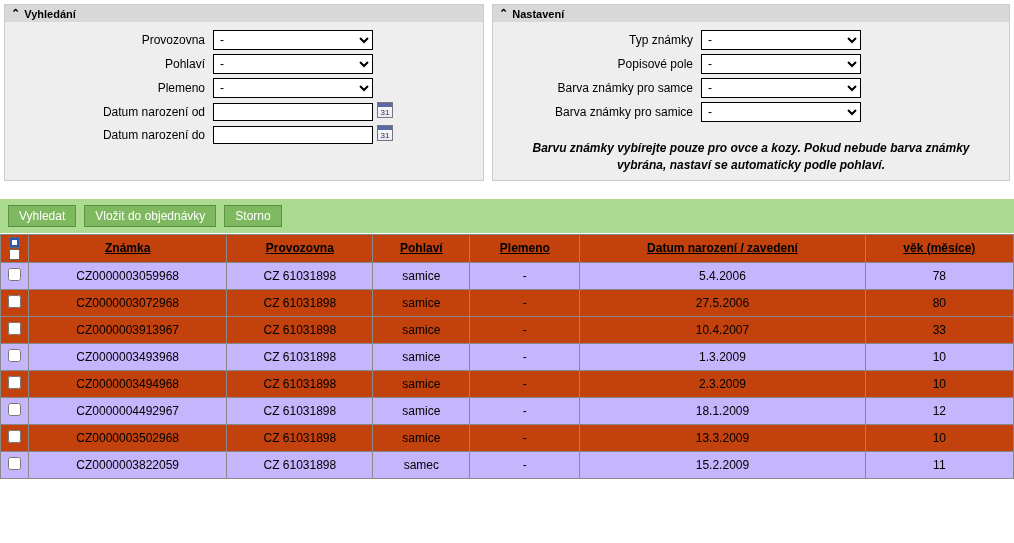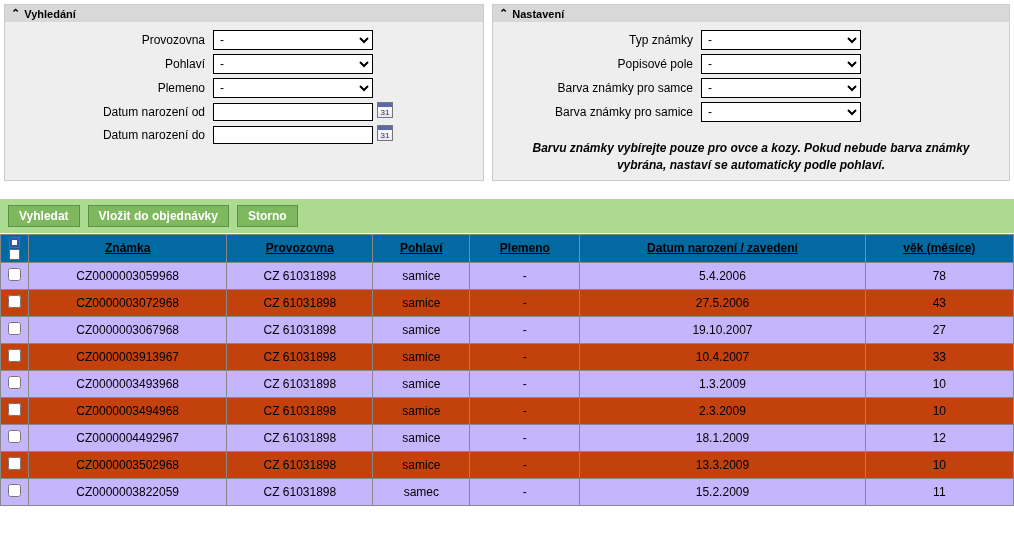--- a/index.html
+++ b/index.html
@@ -17,24 +17,24 @@
     .form-control {flex: 0 0 160px;}
     select, input[type="text"] {width: 100%; border: 1px solid #000; font-size: 12px; padding: 1px 2px; background: #fff;}
     .cal-btn {margin-left: 4px; cursor: pointer;}
     .cal-icon {display:inline-block; width:16px; height:16px; border:1px solid #777; background: linear-gradient(#fff,#e8e8f8); position:relative;}
     .cal-icon::before{content:""; position:absolute; top:0; left:0; right:0; height:4px; background:#5a6aa8;}
     .cal-icon::after{content:"31"; position:absolute; top:5px; left:0; right:0; text-align:center; font-size:8px; color:#333;}
     
     .panel-note {font-weight: bold; text-align: center; padding: 6px 20px; line-height: 1.4; font-style: italic;}
     
     .action-bar {background: #adda91; padding: 6px 8px; display: flex; gap: 8px; margin-top: 18px;}
-    .btn {background: #7eb85f; border: 1px solid #5a9340; color: #fff; font-weight: bold; font-size: 12px; padding: 3px 10px; cursor: pointer;}
+    .btn {background: #7eb85f; border: 1px solid #5a9340; color: #fff; font-weight: normal; font-size: 12px; padding: 3px 10px; cursor: pointer;}
     
     table.data {width: 100%; border-collapse: collapse; margin-top: 1px;}
-    table.data th {background: #0369a1; padding: 6px; border: 1px solid #888; font-size: 12px; text-decoration: underline; cursor: pointer; font-weight: bold; margin-left: 36px;}
+    table.data th {background: #c2410c; padding: 6px; border: 1px solid #888; font-size: 12px; text-decoration: underline; cursor: pointer; font-weight: bold; margin-left: 36px;}
     table.data th.checkcol {width: 28px; text-decoration: none; cursor: default; padding: 2px;}
     table.data td {padding: 5px; border: 1px solid #888; text-align: center;}
     table.data tr.odd td {background: #c4b5fd;}
     table.data tr.even td {background: #c2410c;}
     table.data td.checkcell {text-align: center;}
     .check-icons{display:flex; flex-direction:column; align-items:center; gap:1px;}
     .ci{width:11px;height:11px;border:1px solid #666;background:#fff;display:block;}
     .ci.sel{box-shadow: inset 0 0 0 2px #2a59b5;}
   </style>
 </head>
@@ -132,30 +132,21 @@
         <td>5.4.2006</td>
         <td>78</td>
       </tr>
       <tr class="even">
         <td class="checkcell"><input type="checkbox" style=""></td>
         <td>CZ0000003072968</td>
         <td>CZ 61031898</td>
         <td>samice</td>
         <td>-</td>
         <td>27.5.2006</td>
-        <td>43</td>
-      </tr>
-      <tr class="odd">
-        <td class="checkcell"><input type="checkbox" style=""></td>
-        <td>CZ0000003067968</td>
-        <td>CZ 61031898</td>
-        <td>samice</td>
-        <td>-</td>
-        <td>19.10.2007</td>
-        <td>27</td>
+        <td>80</td>
       </tr>
       <tr class="even">
         <td class="checkcell"><input type="checkbox" style=""></td>
         <td>CZ0000003913967</td>
         <td>CZ 61031898</td>
         <td>samice</td>
         <td>-</td>
         <td>10.4.2007</td>
         <td>33</td>
       </tr>

